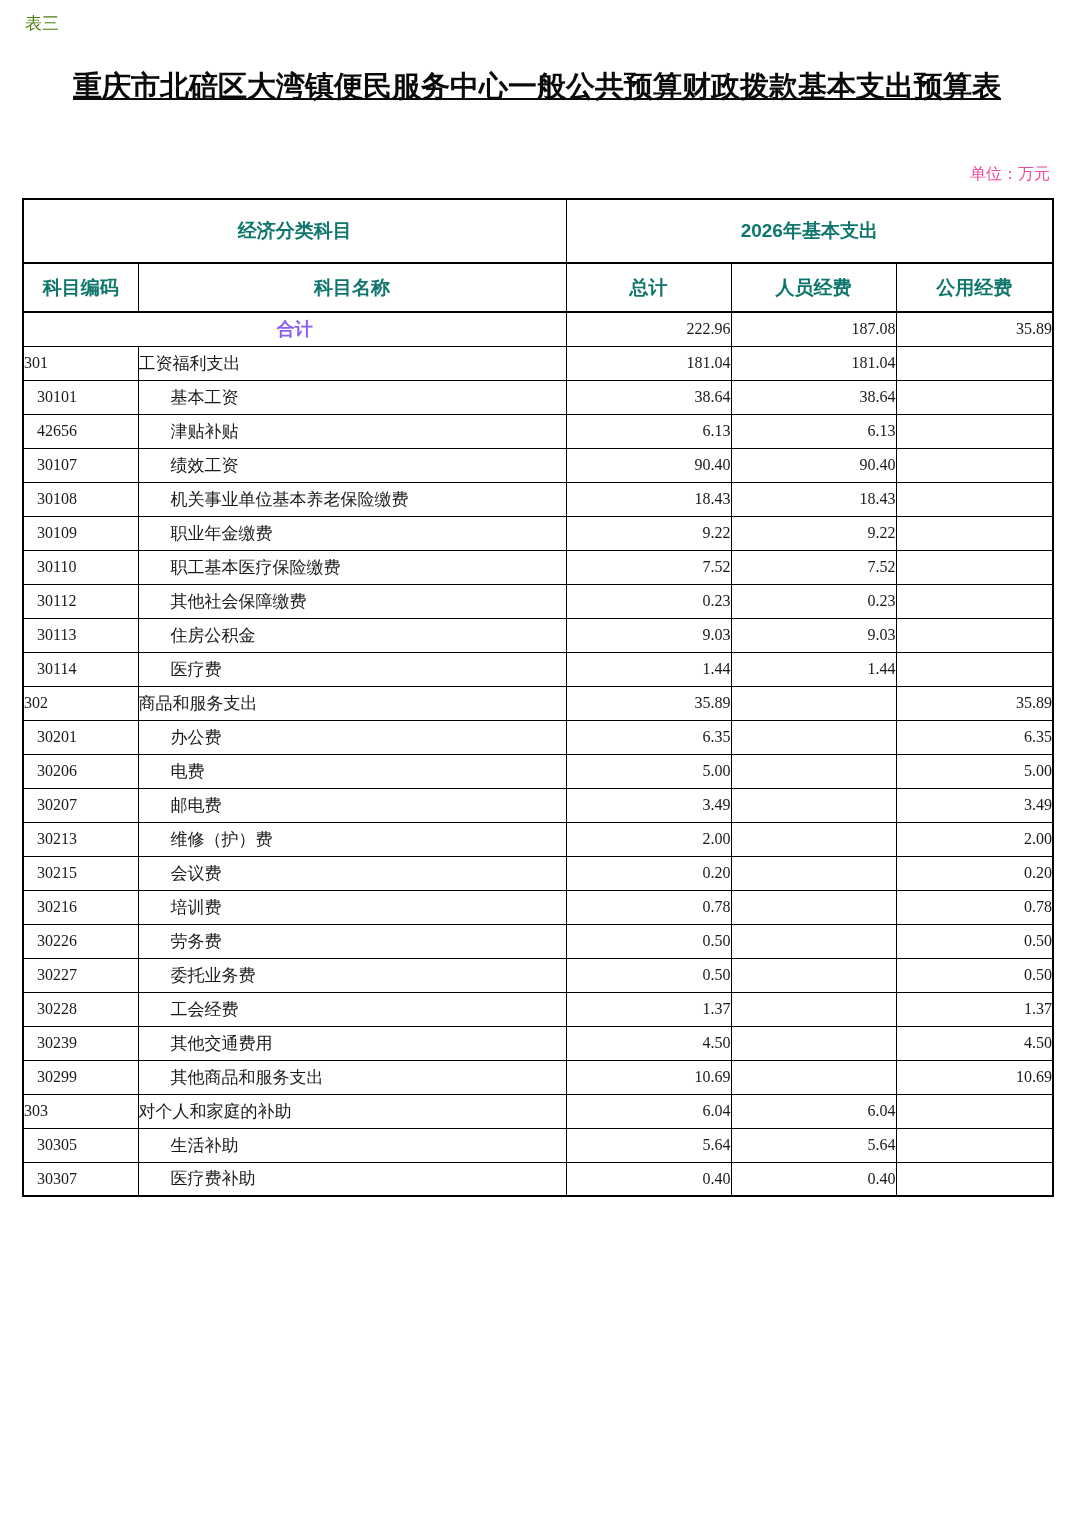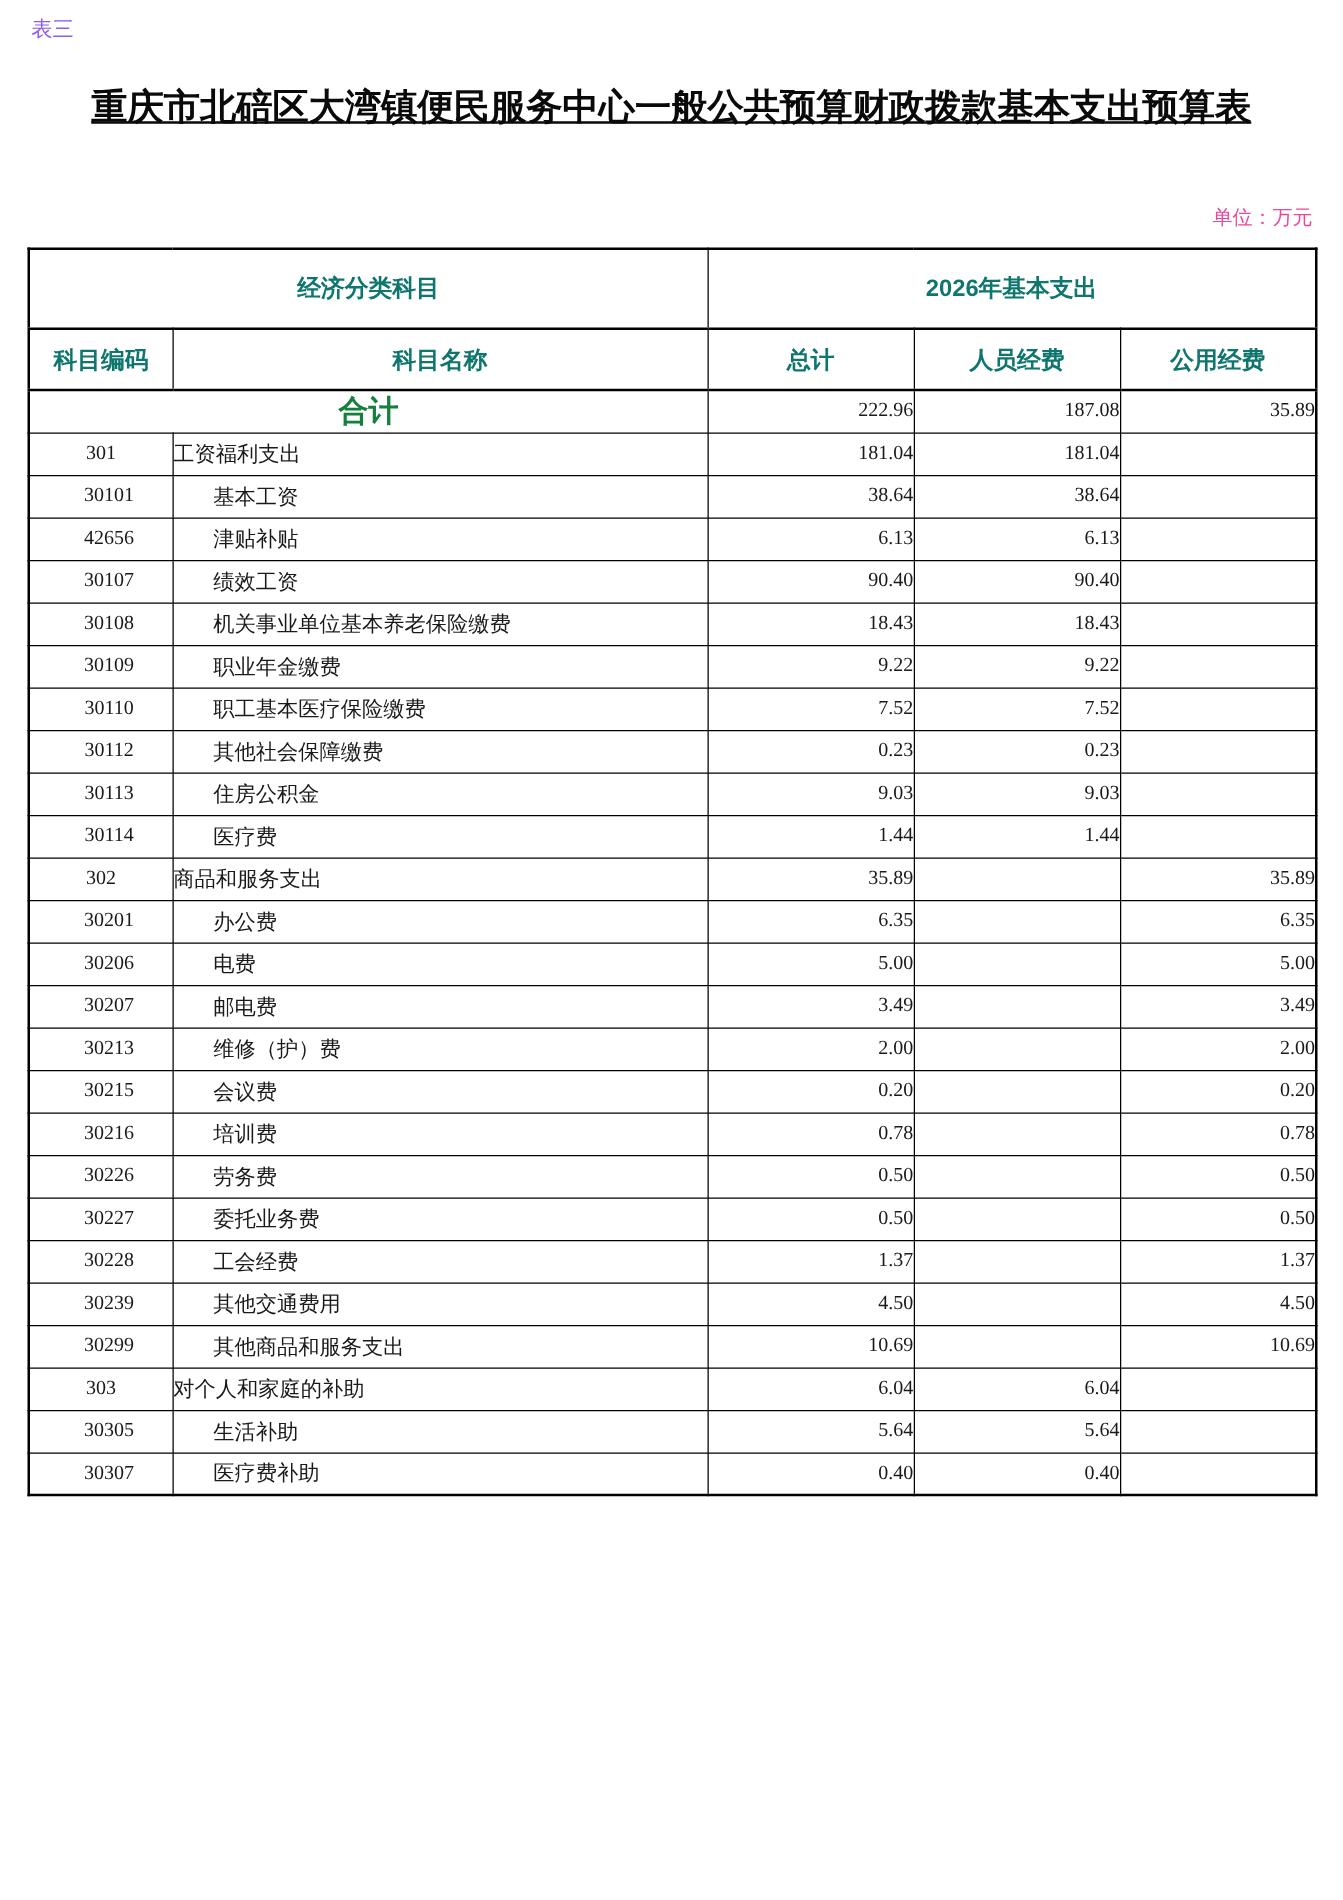--- a/index.html
+++ b/index.html
@@ -14,21 +14,21 @@
     background: #ffffff;
     color: #111111;
     font-family: "Liberation Serif", "DejaVu Serif", serif;
     overflow: hidden;
   }
   .table-label {
     position: absolute;
     left: 25px;
     top: 12px;
     font-size: 17px;
-    color: #8b5cf6;
+    color: #4d7c0f;
   }
   .page-title {
     position: absolute;
     left: 0;
     top: 68px;
     width: 100%;
     text-align: center;
     font-family: "Liberation Sans", "DejaVu Sans", sans-serif;
     font-weight: bold;
     font-size: 29px;
@@ -73,29 +73,29 @@
   thead tr.group-header th { border-bottom: 2px solid #000000; }
   thead tr.col-header th   { border-bottom: 2px solid #000000; }
 
   tbody tr { height: 34px; }
   tbody td { font-size: 17px; color: #1a1a1a; }
 
   td.total-label {
     text-align: center;
     font-family: "Liberation Sans", "DejaVu Sans", sans-serif;
     font-weight: bold;
-    font-size: 24px;
-    color: #15803d;
+    font-size: 18px;
+    color: #8b5cf6;
   }
   td.num {
     text-align: right;
     padding-right: 8px;
     font-size: 16px;
   }
-  td.code { text-align: center; padding-left: 3px; font-size: 16px; }
+  td.code { text-align: left; padding-left: 3px; font-size: 16px; }
   td.name { text-align: left; padding-left: 4px; }
   tr.level2 td.code { padding-left: 13px; }
   tr.level2 td.name { padding-left: 32px; }
 </style>
 </head>
 <body>
 
 <div class="sheet">
 
   <div class="table-label">表三</div>

